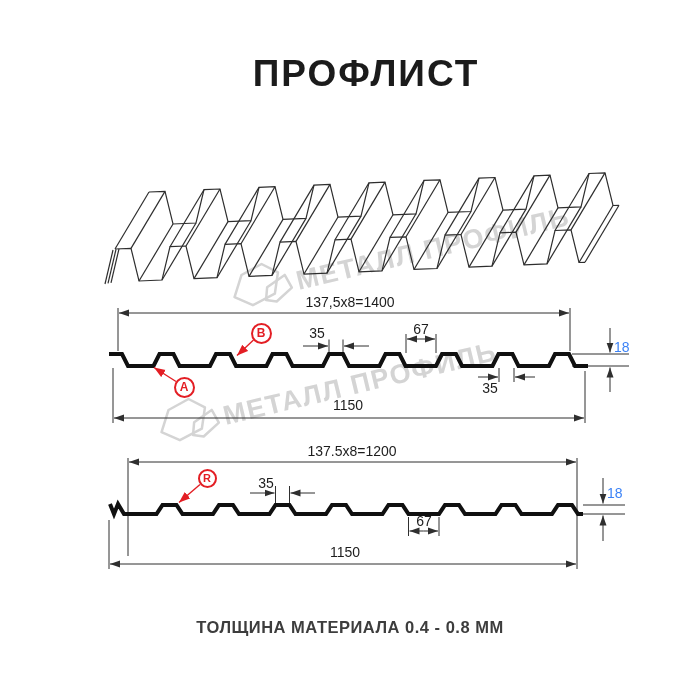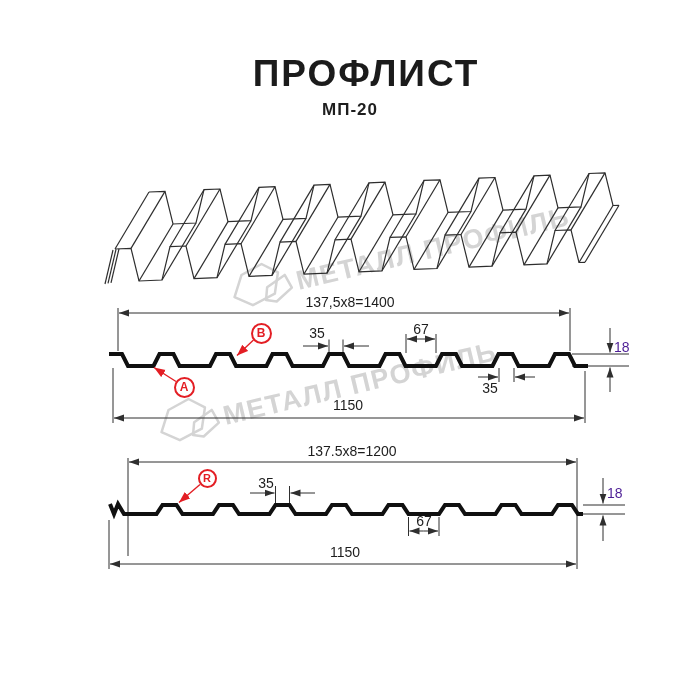--- a/index.html
+++ b/index.html
@@ -7,34 +7,33 @@
         font-family:"Liberation Sans",sans-serif;}
   .title{position:absolute;left:16px;top:53px;width:700px;text-align:center;
          font-size:37px;font-weight:bold;letter-spacing:2px;color:#1b1b1b;}
   .subtitle{position:absolute;left:0;top:100px;width:700px;text-align:center;
             font-size:17px;font-weight:bold;letter-spacing:1px;color:#1e1e1e;}
   .footer-note{position:absolute;left:0;top:618px;width:700px;text-align:center;
                font-size:16.5px;font-weight:bold;letter-spacing:0.5px;color:#3d3d3d;}
   svg.layer{position:absolute;left:0;top:0;}
   .dim{position:absolute;font-size:14px;color:#1d1d1d;white-space:nowrap;
        transform:translateX(-50%);line-height:14px;}
-  .dim-raw{position:absolute;font-size:14px;color:#4c1d95;white-space:nowrap;line-height:14px;}
+  .dim-raw{position:absolute;font-size:14px;color:#3b82f6;white-space:nowrap;line-height:14px;}
   .marker-circle{position:absolute;width:21px;height:21px;box-sizing:border-box;
        border:2px solid #e31e24;border-radius:50%;color:#e31e24;
        display:flex;align-items:center;justify-content:center;
        font-size:12px;font-weight:bold;background:transparent;}
   .marker-circle.small{width:19px;height:19px;font-size:11px;}
 </style>
 </head>
 <body>
 
 <div class="page">
 
   <div class="title">ПРОФЛИСТ</div>
-  <div class="subtitle">МП-20</div>
 
   <svg class="layer" width="700" height="700" viewBox="0 0 700 700">
     <defs>
       <marker id="ar" orient="auto" markerWidth="11" markerHeight="8" refX="10" refY="4">
         <path d="M0,0.5 L10,4 L0,7.5 Z" fill="#2f2f2f"></path>
       </marker>
       <marker id="arr-red" orient="auto" markerWidth="9" markerHeight="7" refX="8" refY="3.5">
         <path d="M0,0.5 L8,3.5 L0,6.5 Z" fill="#e31e24"></path>
       </marker>
     </defs>
@@ -187,13 +186,14 @@
   <div class="dim" style="left:352px;top:444px">137.5x8=1200</div>
   <div class="dim" style="left:266px;top:476px">35</div>
   <div class="dim-raw" style="left:607px;top:486px">18</div>
   <div class="dim" style="left:424px;top:514px">67</div>
   <div class="dim" style="left:345px;top:545px">1150</div>
 
   <div class="marker-circle" style="left:173.5px;top:376.5px">A</div>
   <div class="marker-circle" style="left:250.5px;top:322.5px">B</div>
   <div class="marker-circle small" style="left:197.5px;top:468.5px">R</div>
 
+  <div class="footer-note">ТОЛЩИНА МАТЕРИАЛА 0.4 - 0.8 ММ</div>
 </div>
 
 </body></html>

